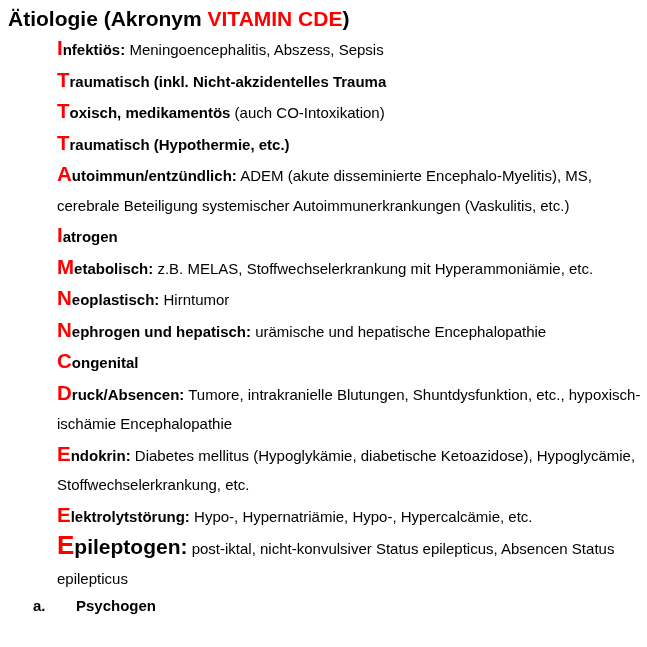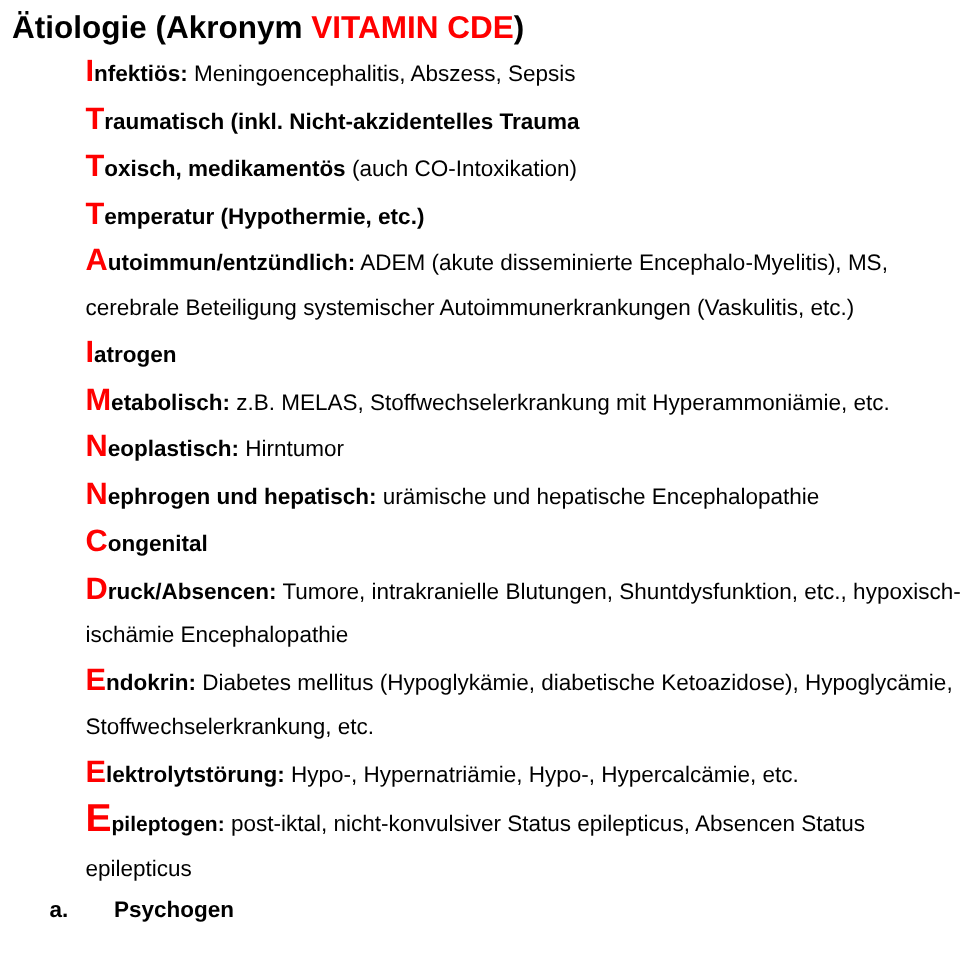--- a/index.html
+++ b/index.html
@@ -29,21 +29,21 @@
     line-height: 29.5px;
   }
   .item { margin: 0; }
   .item .initial {
     color: var(--accent);
     font-weight: bold;
     font-size: 20.5px;
   }
   .item .label { font-weight: bold; }
   .item.large .initial { font-size: 26px; }
-  .item.large .label  { font-size: 14px; }
+  .item.large .label  { font-size: 21px; }
 
   .lettered {
     margin-left: 25px;
     margin-top: 1px;
     line-height: 23px;
   }
   .lettered-item { display: flex; }
   .lettered-item .marker { width: 24px; flex: none; }
   .lettered-item .marker.bold { font-weight: bold; }
   .lettered-item .l-label { font-weight: bold; margin-left: 19px; }
@@ -51,21 +51,21 @@
 </head>
 <body>
 
 <div class="doc">
   <div class="title"><span>Ätiologie (Akronym </span><span class="accent">VITAMIN CDE</span><span>)</span></div>
 
   <div class="items" id="items">
       <div class="item"><span class="initial">I</span><span class="label">nfektiös:</span><span class="rest"> Meningoencephalitis, Abszess, Sepsis</span></div>
       <div class="item"><span class="initial">T</span><span class="label">raumatisch (inkl. Nicht-akzidentelles Trauma</span></div>
       <div class="item"><span class="initial">T</span><span class="label">oxisch, medikamentös</span><span class="rest"> (auch CO-Intoxikation)</span></div>
-      <div class="item"><span class="initial">T</span><span class="label">emperatur (Hypothermie, etc.)</span></div>
+      <div class="item"><span class="initial">T</span><span class="label">raumatisch (Hypothermie, etc.)</span></div>
       <div class="item"><span class="initial">A</span><span class="label">utoimmun/entzündlich:</span><span class="rest"> ADEM (akute disseminierte Encephalo-Myelitis), MS, cerebrale Beteiligung systemischer Autoimmunerkrankungen (Vaskulitis, etc.)</span></div>
       <div class="item"><span class="initial">I</span><span class="label">atrogen</span></div>
       <div class="item"><span class="initial">M</span><span class="label">etabolisch:</span><span class="rest"> z.B. MELAS, Stoffwechselerkrankung mit Hyperammoniämie, etc.</span></div>
       <div class="item"><span class="initial">N</span><span class="label">eoplastisch:</span><span class="rest"> Hirntumor</span></div>
       <div class="item"><span class="initial">N</span><span class="label">ephrogen und hepatisch:</span><span class="rest"> urämische und hepatische Encephalopathie</span></div>
       <div class="item"><span class="initial">C</span><span class="label">ongenital</span></div>
       <div class="item"><span class="initial">D</span><span class="label">ruck/Absencen:</span><span class="rest"> Tumore, intrakranielle Blutungen, Shuntdysfunktion, etc., hypoxisch-ischämie Encephalopathie</span></div>
       <div class="item"><span class="initial">E</span><span class="label">ndokrin:</span><span class="rest"> Diabetes mellitus (Hypoglykämie, diabetische Ketoazidose), Hypoglycämie, Stoffwechselerkrankung, etc.</span></div>
       <div class="item"><span class="initial">E</span><span class="label">lektrolytstörung:</span><span class="rest"> Hypo-, Hypernatriämie, Hypo-, Hypercalcämie, etc.</span></div>
       <div class="item large"><span class="initial">E</span><span class="label">pileptogen:</span><span class="rest"> post-iktal, nicht-konvulsiver Status epilepticus, Absencen Status epilepticus</span></div>

